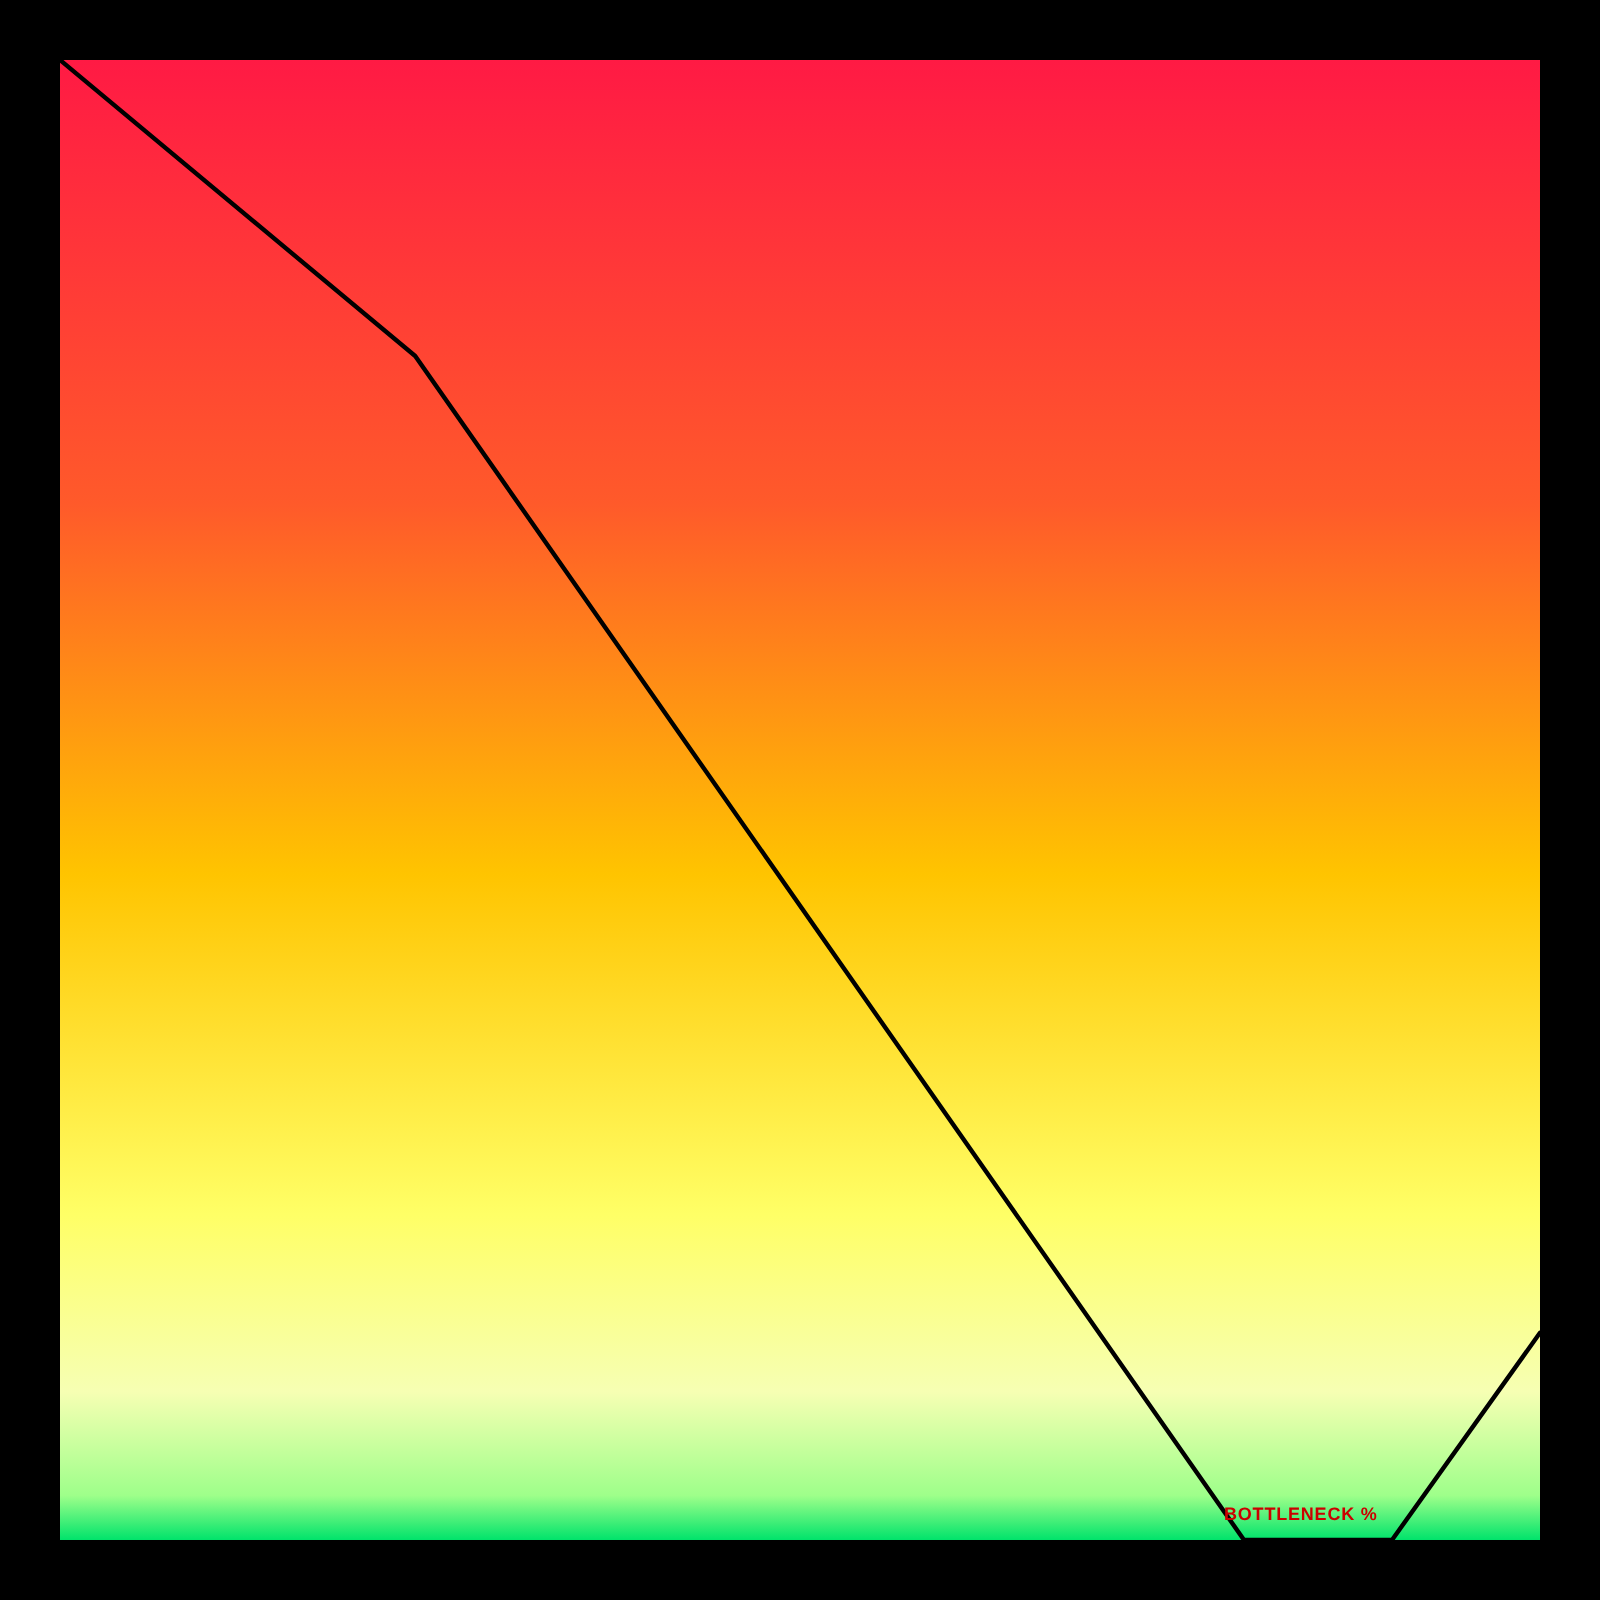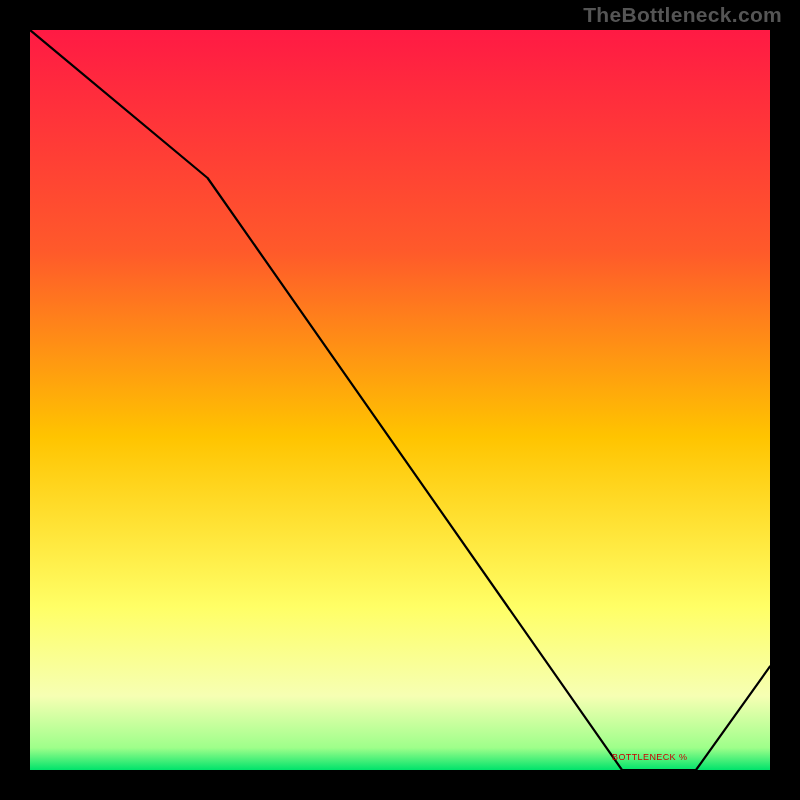--- a/index.html
+++ b/index.html
@@ -31,31 +31,30 @@
     position: absolute;
     left: 30px;
     top: 30px;
     width: 740px;
     height: 740px;
   }
   .label-on-line {
     position: absolute;
     color: #cc0000;
     font-size: 9px;
-    font-weight: 400;
+    font-weight: 700;
     letter-spacing: 0.4px;
     white-space: nowrap;
   }
 </style>
 </head>
 <body>
 
 <div class="frame">
 
-  <div class="watermark">TheBottleneck.com</div>
 
   <svg class="plot" viewBox="0 0 740 740" preserveAspectRatio="none">
     <defs>
       <linearGradient id="bg-grad" x1="0" y1="0" x2="0" y2="1">
         <stop offset="0%" stop-color="#ff1a44"></stop>
         <stop offset="30%" stop-color="#ff5a2a"></stop>
         <stop offset="55%" stop-color="#ffc400"></stop>
         <stop offset="78%" stop-color="#ffff66"></stop>
         <stop offset="90%" stop-color="#f6ffb3"></stop>
         <stop offset="97%" stop-color="#9eff8a"></stop>

